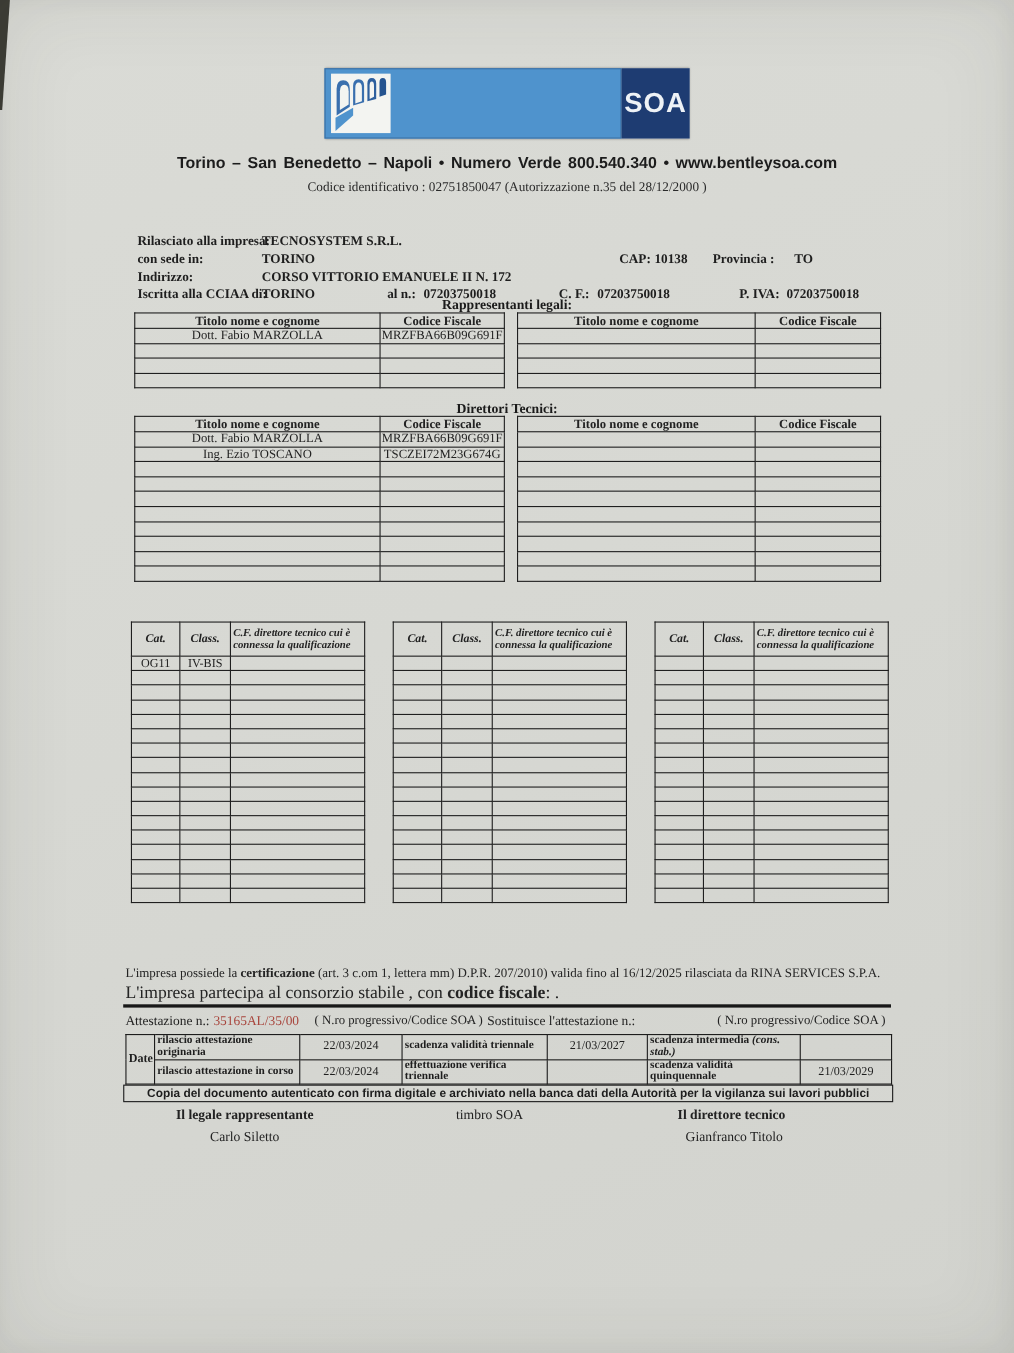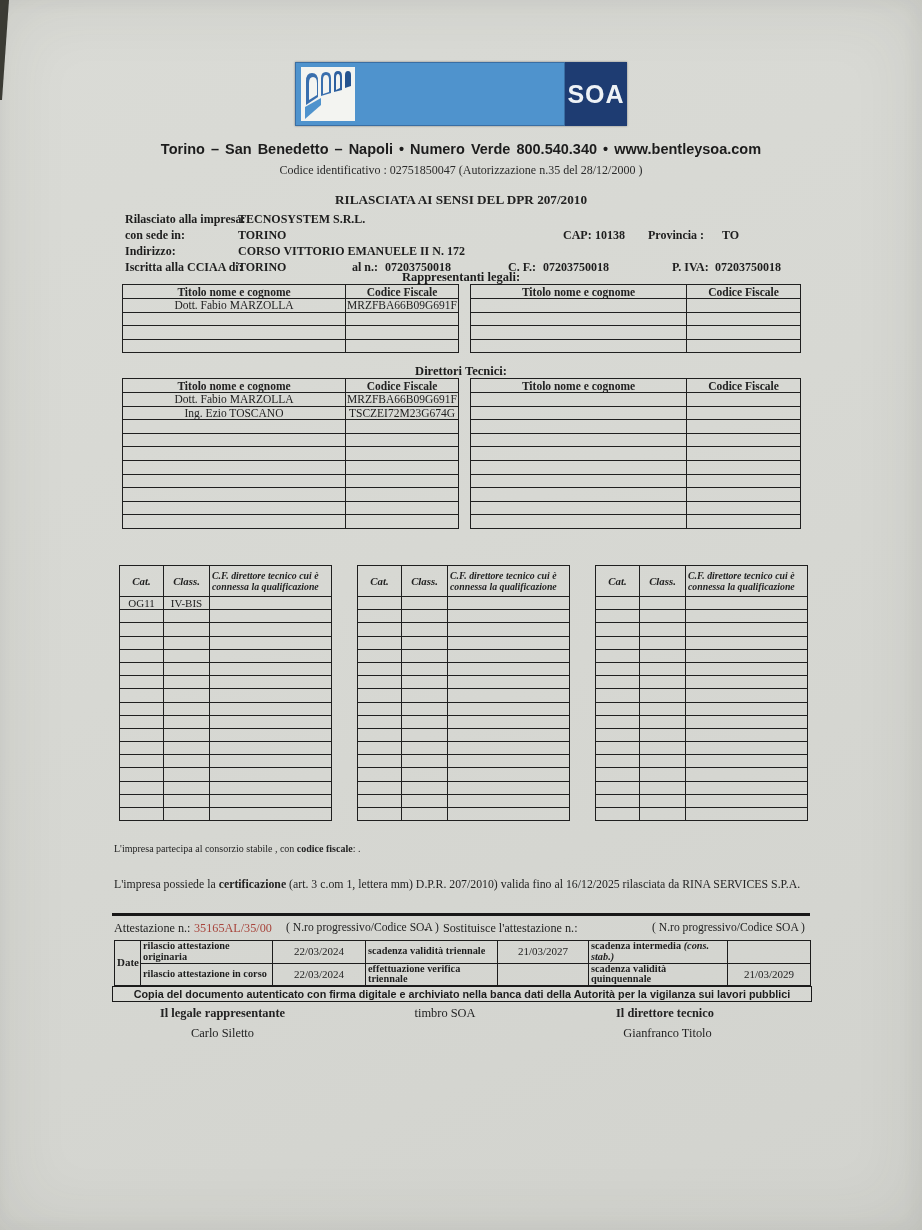--- a/index.html
+++ b/index.html
@@ -35,21 +35,21 @@
   .doc-tbl{position:absolute;}
   .doc-tbl th,.doc-tbl td{border:1.7px solid #1f1f1f;padding:0;text-align:center;overflow:hidden;
          font-size:11.5px;color:#222;white-space:nowrap;}
   .doc-tbl th{font-weight:bold;height:13px;}
   .doc-tbl td{height:12.6px;font-weight:normal;}
   .cat-tbl th{font-size:10.8px;height:30px;white-space:normal;line-height:1.15;font-style:italic;}
   .cat-tbl th.cf{font-size:9.8px;text-align:left;padding-left:2px;}
   .cat-tbl td{height:12.2px;font-size:11px;}
   
   .cert-line{position:absolute;left:114px;top:877px;font-size:11.8px;color:#242424;white-space:nowrap;}
-  .cons-line{position:absolute;left:114px;top:843px;font-size:10px;color:#242424;white-space:nowrap;}
+  .cons-line{position:absolute;left:114px;top:894px;font-size:16px;color:#242424;white-space:nowrap;}
   .thick-rule{position:absolute;left:112px;top:913px;width:698px;height:3px;background:#181818;}
   .att-row{position:absolute;left:0;top:921px;width:100%;height:18px;font-size:12.2px;color:#222;}
   .att-row span{position:absolute;white-space:nowrap;}
   .red{color:#a8453c;}
   
   .date-tbl{position:absolute;left:114px;top:940px;width:696px;}
   .date-tbl td{border:1.8px solid #1c1c1c;height:20px;padding:0 2px;font-size:10.3px;
          font-weight:bold;color:#1e1e1e;overflow:hidden;line-height:1.05;}
   .date-tbl td.dt{font-weight:normal;text-align:center;font-size:11px;}
   .date-tbl td.corner{text-align:center;font-size:11px;}
@@ -83,21 +83,20 @@
             <path d="M4 40 L20 31 L20 38 L4 52 Z" fill="#4f93cd"></path>
           </svg>
         </div>
       </div>
       <div class="soa-box">SOA</div>
     </div>
   </div>
 
   <div class="contact">Torino – San Benedetto – Napoli   •   Numero Verde  800.540.340   •   www.bentleysoa.com</div>
   <div class="codice">Codice identificativo :  02751850047 (Autorizzazione n.35 del 28/12/2000 )</div>
-  <div class="title2">RILASCIATA AI SENSI DEL DPR 207/2010</div>
 
   <div class="crow" style="top:212px">
     <span style="left:125px">Rilasciato alla impresa:</span>
     <span style="left:238px">TECNOSYSTEM S.R.L.</span>
   </div>
   <div class="crow" style="top:228px">
     <span style="left:125px">con sede in:</span>
     <span style="left:238px">TORINO</span>
     <span style="left:563px">CAP:</span>
     <span style="left:595px">10138</span>

